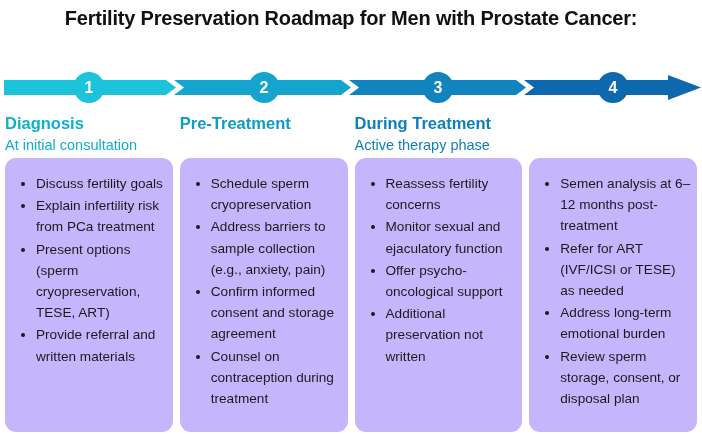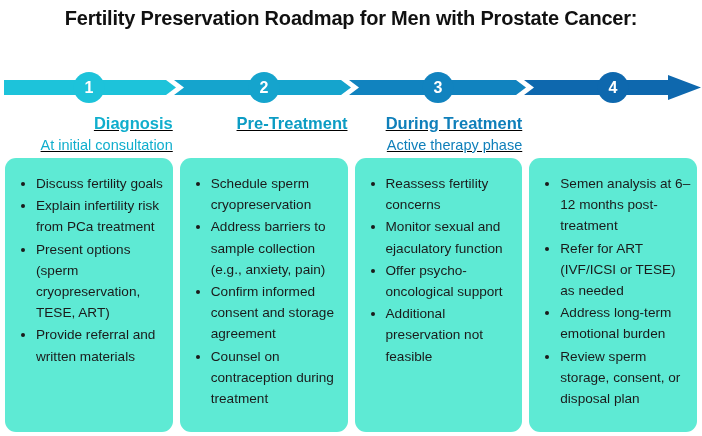--- a/index.html
+++ b/index.html
@@ -24,26 +24,26 @@
     font-family:"Liberation Sans", sans-serif;
     font-size:16px; font-weight:700; fill:#ffffff;
     text-anchor:middle;
   }
   .titles-row, .cards-row {
     position:absolute; left:0; width:702px;
     display:grid; grid-template-columns:repeat(4,1fr);
     gap:7px; padding:0 5px;
   }
   .titles-row { top:114px; }
-  .stage-head { text-align:right;text-decoration:underline; }
+  .stage-head { text-align:left; }
   .stage-title { font-size:16.5px; font-weight:700; line-height:1.2; }
   .stage-sub { font-size:14.5px; font-weight:400; line-height:1.3; margin-top:2px; }
   .cards-row { top:158px; height:274px; }
   .card {
-    background:#5eead4;
+    background:#c4b5fd;
     border-radius:11px;
     padding:15px 6px 10px 14px;
     overflow:hidden;
   }
   .card ul { list-style:disc; padding-left:17px; }
   .card li {
     font-size:13.6px; line-height:1.56; color:#1b1b1b;
     margin-bottom:1px;
   }
 </style>
@@ -100,21 +100,21 @@
         <li>Address barriers to sample collection (e.g., anxiety, pain)</li>
         <li>Confirm informed consent and storage agreement</li>
         <li>Counsel on contraception during treatment</li>
       </ul>
     </div>
     <div class="card">
       <ul>
         <li>Reassess fertility concerns</li>
         <li>Monitor sexual and ejaculatory function</li>
         <li>Offer psycho-oncological support</li>
-        <li>Additional preservation not feasible</li>
+        <li>Additional preservation not written</li>
       </ul>
     </div>
     <div class="card">
       <ul>
         <li>Semen analysis at 6–12 months post-treatment</li>
         <li>Refer for ART (IVF/ICSI or TESE) as needed</li>
         <li>Address long-term emotional burden</li>
         <li>Review sperm storage, consent, or disposal plan</li>
       </ul>
     </div>

